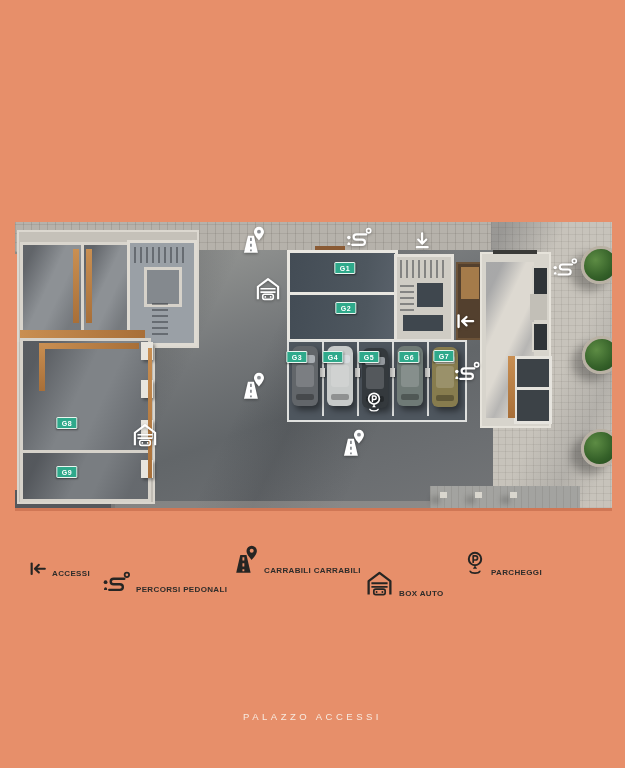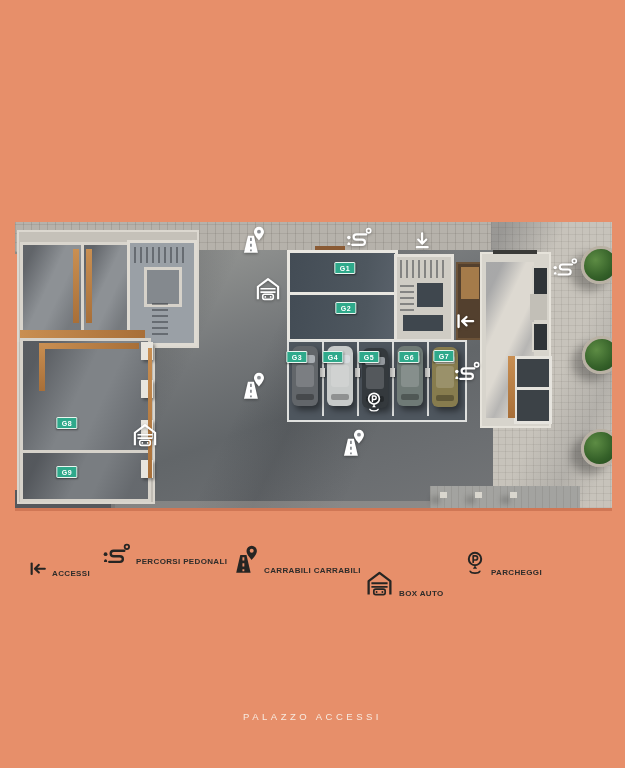--- a/index.html
+++ b/index.html
@@ -286,21 +286,21 @@
     </svg>
 </div>
 
 <div>
   <div class="lg-item" style="left:28px;top:544px">
     <svg width="19" height="19">
         <use href="#i-access"></use>
       </svg>
     <span class="lg-label">ACCESSI</span>
   </div>
-  <div class="lg-item" style="left:102px;top:532px">
+  <div class="lg-item" style="left:102px;top:560px">
     <svg width="29" height="25">
         <use href="#i-ped"></use>
       </svg>
     <span class="lg-label">PERCORSI PEDONALI</span>
   </div>
   <div class="lg-item" style="left:230px;top:541px">
     <svg width="29" height="31">
         <use href="#i-road"></use>
       </svg>
     <span class="lg-label">CARRABILI CARRABILI</span>

